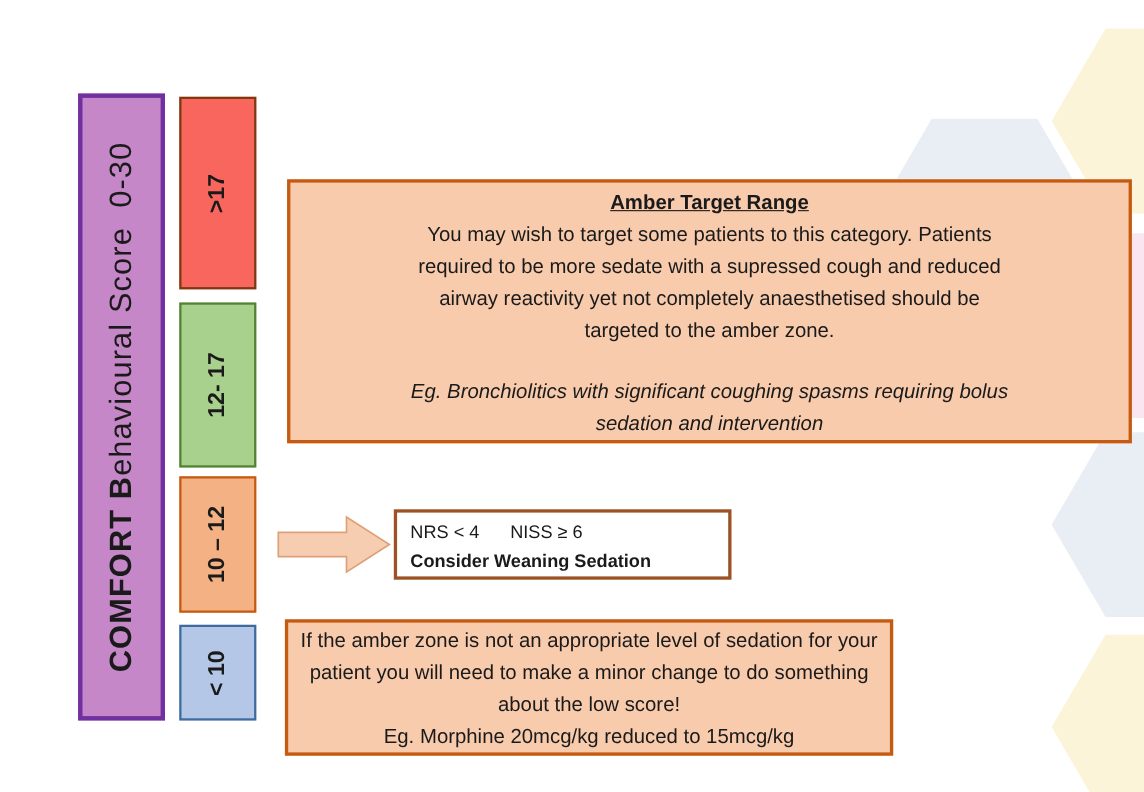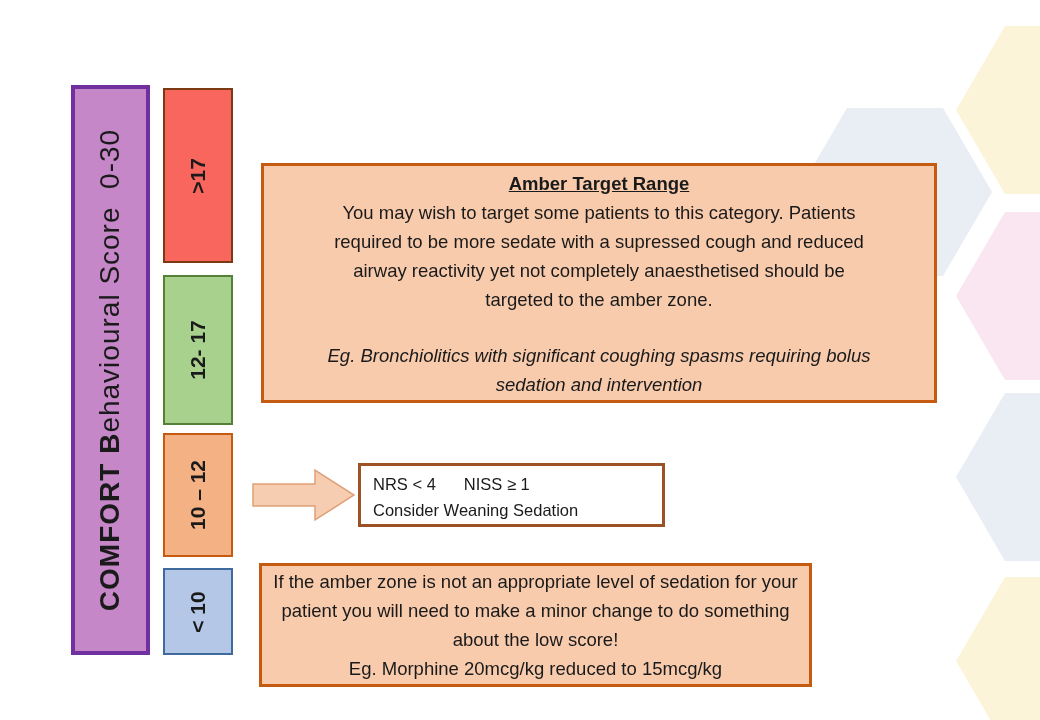--- a/index.html
+++ b/index.html
@@ -23,36 +23,36 @@
     position:absolute;left:163px;width:70px;z-index:1;border:2px solid;
     display:flex;align-items:center;justify-content:center;
   }
   .band .vtext{font-weight:bold;font-size:21px;}
   .band-0{top:88px;height:175px;}
   .band-1{top:275px;height:150px;}
   .band-2{top:433px;height:124px;}
   .band-3{top:568px;height:87px;}
   
   .amber-box{
-    position:absolute;left:261px;top:163px;width:676px;height:240px;z-index:1;
+    position:absolute;left:261px;top:163px;width:768px;height:240px;z-index:1;
     border:3px solid;padding:3px 10px 0 10px;font-size:18.5px;line-height:29px;
   }
   .amber-box .title{text-align:center;font-weight:bold;text-decoration:underline;}
   .prelines{white-space:pre-line;text-align:center;}
   .amber-box .example{font-style:italic;margin-top:27px;}
   
   #arrow-svg{position:absolute;left:251px;top:466px;z-index:1;}
   
   .weaning-box{
     position:absolute;left:358px;top:463px;width:307px;height:64px;z-index:1;
     background:#ffffff;border:3px solid;padding:5px 0 0 12px;
     font-size:16.5px;line-height:26px;
   }
   .weaning-box .crit-left{margin-right:28px;}
-  .weaning-box .action{font-weight:normal;}
+  .weaning-box .action{font-weight:bold;}
   
   .low-box{
     position:absolute;left:259px;top:563px;width:553px;height:124px;z-index:1;
     border:3px solid;text-align:center;padding-top:1px;
     font-size:18.5px;line-height:29px;
   }
 </style>
 </head>
 <body>
 
@@ -91,21 +91,21 @@
 targeted to the amber zone.</div>
     <div class="prelines example">Eg. Bronchiolitics with significant coughing spasms requiring bolus
 sedation and intervention</div>
   </div>
 
   <svg id="arrow-svg" width="106" height="56" viewBox="0 0 106 56">
     <polygon stroke-width="1.5" points="2,18 64,18 64,4 103,29 64,54 64,40 2,40" fill="#F6CDB1" stroke="#DFA077"></polygon>
   </svg>
 
   <div class="weaning-box" style="border-color: rgb(156, 82, 36);">
-    <div><span class="crit-left">NRS &lt; 4</span><span>NISS ≥ 1</span></div>
+    <div><span class="crit-left">NRS &lt; 4</span><span>NISS ≥ 6</span></div>
     <div class="action">Consider Weaning Sedation</div>
   </div>
 
   <div class="low-box prelines" style="background: rgb(248, 203, 173); border-color: rgb(197, 90, 17);">If the amber zone is not an appropriate level of sedation for your
 patient you will need to make a minor change to do something
 about the low score!
 Eg. Morphine 20mcg/kg reduced to 15mcg/kg</div>
 
 </div>
 

